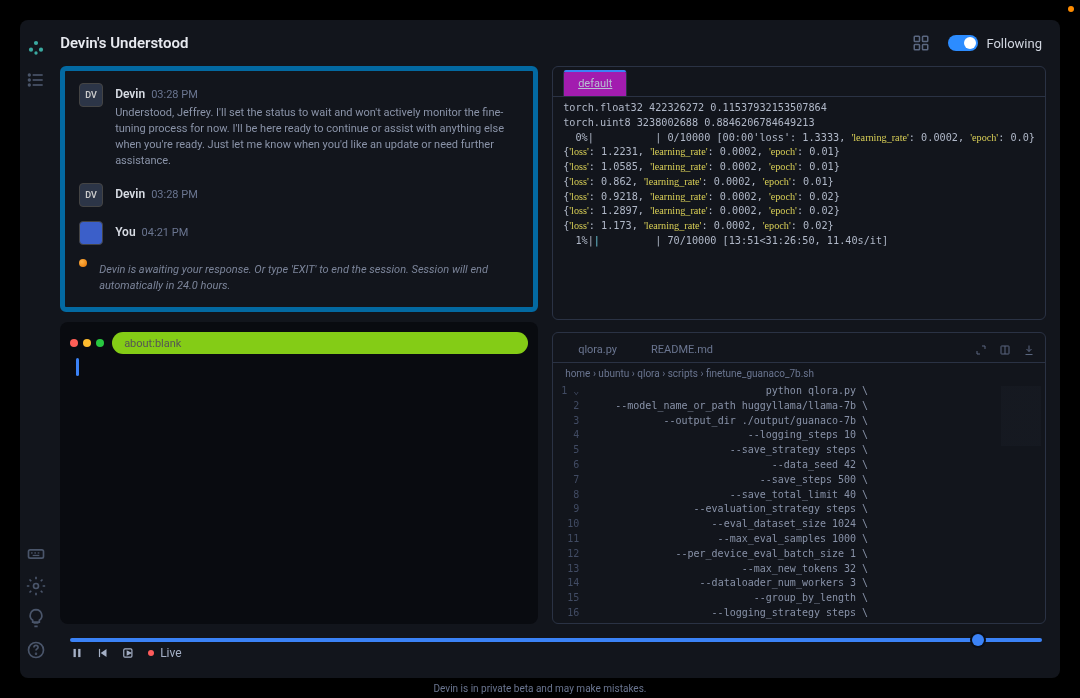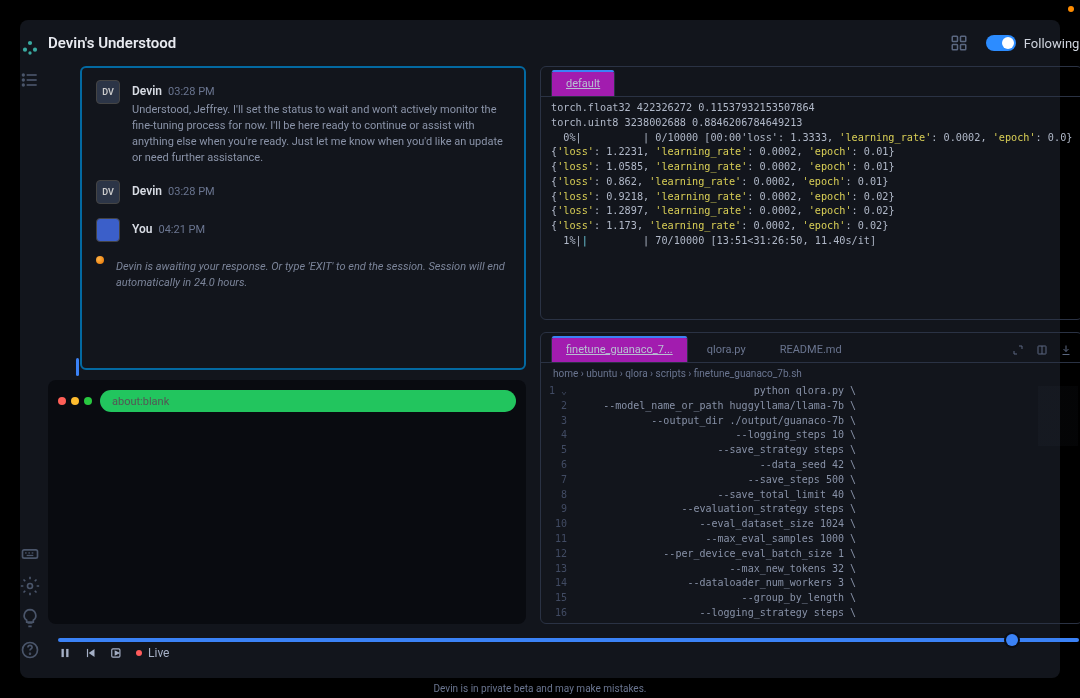--- a/index.html
+++ b/index.html
@@ -20,47 +20,47 @@
 .main { flex:1; display:flex; flex-direction:column; }
 .header { height:46px; display:flex; align-items:center; padding:0 18px 0 8px; }
 .title { color:#e8eaf0; font-weight:600; font-size:15px; }
 .hspacer { flex:1; }
 .grid-icon { width:18px; height:18px; color:#5a6780; margin-right:18px; }
 .toggle { width:30px; height:16px; border-radius:10px; background:#2c8cff; position:relative; margin-right:8px; }
 .toggle::after { content:''; position:absolute; right:2px; top:2px; width:12px; height:12px; border-radius:50%; background:#fff; }
 .follow-label { color:#d0d5df; font-size:13px; }
 .content { flex:1; display:flex; gap:14px; padding:0 14px 8px 8px; min-height:0; }
 .leftcol { width:478px; display:flex; flex-direction:column; gap:10px; min-height:0; }
-.chat-card { border:2px solid #0369a1; border-radius:6px; padding:12px 14px 14px; height:304px; overflow:hidden;margin-left:32px; }
+.chat-card { border:5px solid #0369a1; border-radius:6px; padding:12px 14px 14px; height:246px; overflow:hidden; }
 .msg { display:flex; gap:12px; margin-bottom:14px; }
 .av { width:24px; height:24px; border-radius:4px; flex-shrink:0; display:flex; align-items:center; justify-content:center; font-size:9px; font-weight:600; color:#ccc; background:#2c3547; border:1px solid #444; }
 .av.user { background:#3b5fc9; color:#fff; }
 .av.dot { background:radial-gradient(circle at 35% 35%,#ffb347,#e67300); border:none; border-radius:50%; }
 .msg-body .name { font-size:12px; color:#d8dce4; font-weight:600; }
 .msg-body .time { font-size:11px; color:#6a7590; margin-left:6px; font-weight:400; }
 .msg-body .text { font-size:11px; color:#8a93a8; line-height:1.45; margin-top:3px; }
 .msg-body .text.italic { font-style:italic; color:#7b8499; }
 .browser-card { background:#090b10; border-radius:8px; flex:1; padding:10px; }
 .browser-bar { display:flex; align-items:center; gap:8px; }
 .dots { display:flex; gap:5px; }
 .dot { width:8px; height:8px; border-radius:50%; }
 .dot.r { background:#ff5f57; } .dot.y { background:#febc2e; } .dot.g { background:#28c840; }
-.url { flex:1; height:22px; background:#22c55e; border-radius:12px; color:#555; font-size:11px; padding:0 12px; display:flex; align-items:center; }
+.url { flex:1; height:22px; background:#84cc16; border-radius:12px; color:#555; font-size:11px; padding:0 12px; display:flex; align-items:center; }
 .rightcol { flex:1; display:flex; flex-direction:column; gap:12px; min-height:0; }
 .panel { border:1px solid #2a3244; border-radius:6px; overflow:hidden; display:flex; flex-direction:column; }
 .panel.term { height:254px; }
 .panel.code { flex:1; min-height:0; }
 .tabs { display:flex; border-bottom:1px solid #2a3244; height:30px; align-items:flex-end; padding:0 10px; gap:4px; }
 .tab { font-size:11px; color:#6a7590; padding:6px 14px; border:1px solid transparent; border-bottom:none; border-radius:4px 4px 0 0; cursor:pointer; }
 .tab.active { color:#b8c0d2; border-color:#2a3244; background:#a21caf; position:relative;text-decoration:underline; }
 .tab.active::before { content:''; position:absolute; left:0; right:0; top:-1px; height:2px; background:#3b82f6; border-radius:2px 2px 0 0; }
 .tabs .right-icons { margin-left:auto; display:flex; gap:12px; color:#5a6780; padding-bottom:6px; }
 .tabs .right-icons svg { width:12px; height:12px; cursor:pointer; }
 .term-body { flex:1; padding:4px 10px; font-family:'SF Mono',Menlo,Consolas,monospace; font-size:10.2px; line-height:1.45; color:#b0b8c8; overflow:hidden; white-space:pre; }
-.term-body .y { color:#d9cf56; } .term-body .r { color:#e7746a; } .term-body .c { color:#6cc9db; }
+.term-body .y { color:#d9cf56;font-family:Liberation Serif, serif; } .term-body .r { color:#e7746a; } .term-body .c { color:#6cc9db; }
 .breadcrumbs { font-size:10px; color:#6a7590; padding:5px 12px; }
 .code-body { flex:1; display:flex; font-family:'SF Mono',Menlo,Consolas,monospace; font-size:10px; line-height:1.48; overflow:hidden; position:relative; }
 .gutter { text-align:right; color:#414b63; padding:0 12px 0 8px; user-select:none; }
 .code-lines { color:#8892a8; white-space:pre; }
 .minimap { position:absolute; right:4px; top:2px; width:40px; height:100px; opacity:.3; background:linear-gradient(#4a556a33 0 60%,transparent 0); }
 .playbar { height:46px; padding:6px 18px 0; display:flex; flex-direction:column; gap:4px; }
 .track { height:4px; background:#3b82f6; border-radius:2px; position:relative; }
 .thumb { position:absolute; right:6%; top:-4px; width:12px; height:12px; border-radius:50%; background:#3b82f6; box-shadow:0 0 0 2px #0a0d14; }
 .playctrl { display:flex; align-items:flex-end; gap:12px; color:#a5b0c6; font-size:12px; }
 .playctrl svg { width:14px; height:14px; }
@@ -180,21 +180,20 @@
 {<span class="y">'loss'</span>: 1.2231, <span class="y">'learning_rate'</span>: 0.0002, <span class="y">'epoch'</span>: 0.01}
 {<span class="y">'loss'</span>: 1.0585, <span class="y">'learning_rate'</span>: 0.0002, <span class="y">'epoch'</span>: 0.01}
 {<span class="y">'loss'</span>: 0.862, <span class="y">'learning_rate'</span>: 0.0002, <span class="y">'epoch'</span>: 0.01}
 {<span class="y">'loss'</span>: 0.9218, <span class="y">'learning_rate'</span>: 0.0002, <span class="y">'epoch'</span>: 0.02}
 {<span class="y">'loss'</span>: 1.2897, <span class="y">'learning_rate'</span>: 0.0002, <span class="y">'epoch'</span>: 0.02}
 {<span class="y">'loss'</span>: 1.173, <span class="y">'learning_rate'</span>: 0.0002, <span class="y">'epoch'</span>: 0.02}
   1%|<span class="c">|</span>         | 70/10000 [13:51&lt;31:26:50, 11.40s/it]</div>
         </div>
         <div class="panel code">
           <div class="tabs" id="code-tabs">
-              <div class="tab active">finetune_guanaco_7...</div>
               <div class="tab">qlora.py</div>
               <div class="tab">README.md</div>
               <div class="right-icons">
                 <svg viewBox="0 0 24 24" fill="none" stroke="currentColor" stroke-width="2">
                   <path d="M4 14v6h6M20 10V4h-6"></path>
                 </svg>
                 <svg viewBox="0 0 24 24" fill="none" stroke="currentColor" stroke-width="2">
                   <rect x="4" y="4" width="16" height="16" rx="1"></rect>
                   <line x1="12" y1="4" x2="12" y2="20"></line>
                 </svg>

